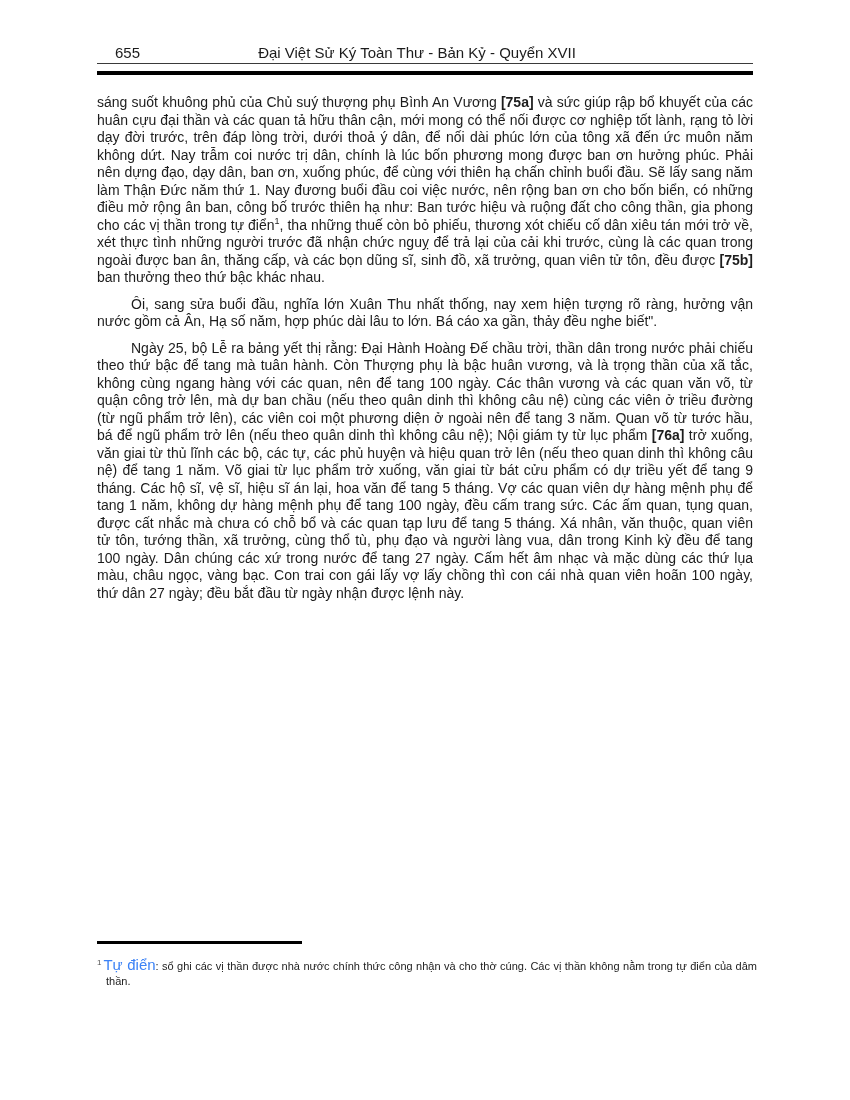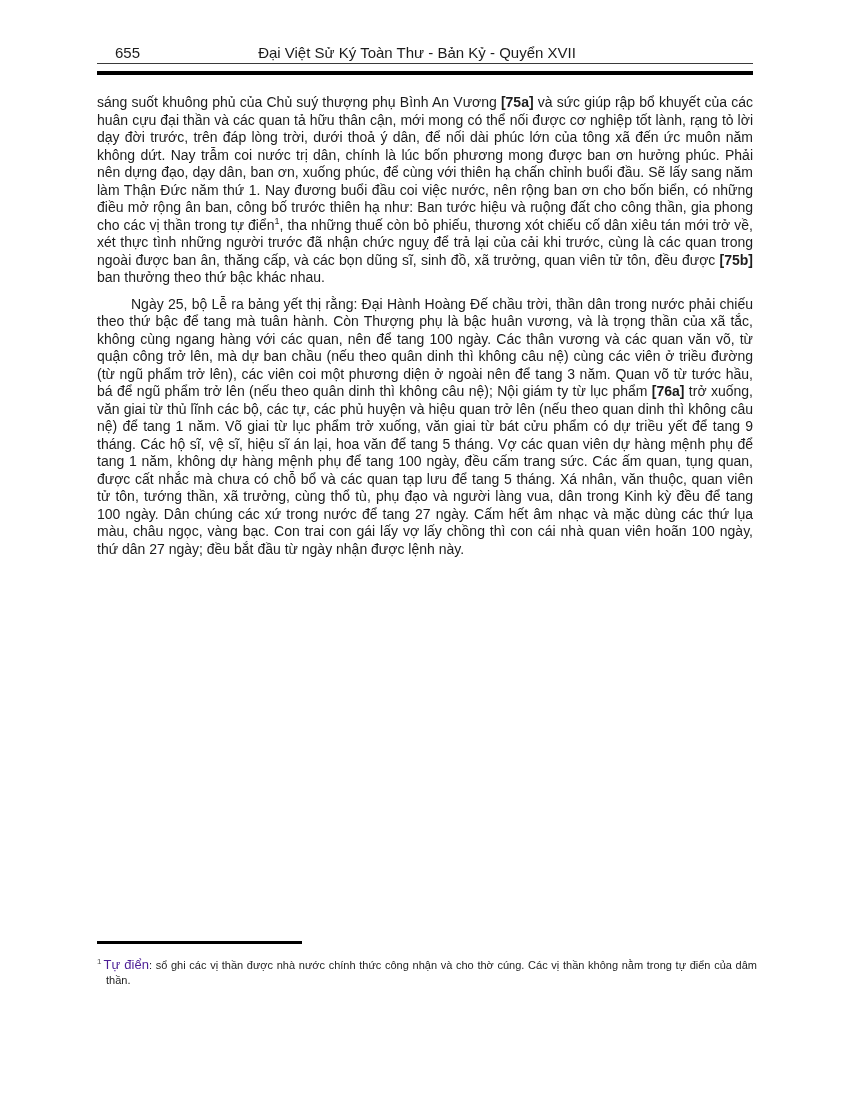--- a/index.html
+++ b/index.html
@@ -94,38 +94,39 @@
     text-align: justify;
   }
   .fn-marker {
     font-size: 8px;
     line-height: 0;
     vertical-align: super;
     color: #555555;
     margin-right: 2px;
   }
   .fn-term {
-    color: #4c1d95;
-    font-size: 13px;
+    color: #3b82f6;
+    font-size: 15px;
   }
 </style>
 </head>
 <body>
 
 <div class="page">
 
   <div class="runhead">
     <span class="pagenum">655</span>
     <span class="title">Đại Việt Sử Ký Toàn Thư - Bản Kỷ - Quyển XVII</span>
   </div>
 
   <div class="head-rule"></div>
 
   <div class="bodytext" id="bodytext">
       <p class=""><span>sáng suốt khuông phủ của Chủ suý thượng phụ Bình An Vương </span><b>[75a]</b><span> và sức giúp rập bổ khuyết của các huân cựu đại thần và các quan tả hữu thân cận, mới mong có thể nối được cơ nghiệp tốt lành, rạng tỏ lời dạy đời trước, trên đáp lòng trời, dưới thoả ý dân, để nối dài phúc lớn của tông xã đến ức muôn năm không dứt. Nay trẫm coi nước trị dân, chính là lúc bốn phương mong được ban ơn hưởng phúc. Phải nên dựng đạo, dạy dân, ban ơn, xuống phúc, để cùng với thiên hạ chấn chỉnh buổi đầu. Sẽ lấy sang năm làm Thận Đức năm thứ 1. Nay đương buổi đầu coi việc nước, nên rộng ban ơn cho bốn biển, có những điều mở rộng ân ban, công bố trước thiên hạ như: Ban tước hiệu và ruộng đất cho công thần, gia phong cho các vị thần trong tự điển</span><sup>1</sup><span>, tha những thuế còn bỏ phiếu, thương xót chiếu cố dân xiêu tán mới trở về, xét thực tình những người trước đã nhận chức nguỵ để trả lại của cải khi trước, cùng là các quan trong ngoài được ban ân, thăng cấp, và các bọn dũng sĩ, sinh đồ, xã trưởng, quan viên tử tôn, đều được </span><b>[75b]</b><span> ban thưởng theo thứ bậc khác nhau.</span></p>
+      <p class="indent"><span>Ôi, sang sửa buổi đầu, nghĩa lớn Xuân Thu nhất thống, nay xem hiện tượng rõ ràng, hưởng vận nước gồm cả Ân, Hạ số năm, hợp phúc dài lâu to lớn. Bá cáo xa gần, thảy đều nghe biết".</span></p>
       <p class="indent"><span>Ngày 25, bộ Lễ ra bảng yết thị rằng: Đại Hành Hoàng Đế chầu trời, thần dân trong nước phải chiếu theo thứ bậc để tang mà tuân hành. Còn Thượng phụ là bậc huân vương, và là trọng thần của xã tắc, không cùng ngang hàng với các quan, nên để tang 100 ngày. Các thân vương và các quan văn võ, từ quận công trở lên, mà dự ban chầu (nếu theo quân dinh thì không câu nệ) cùng các viên ở triều đường (từ ngũ phẩm trở lên), các viên coi một phương diện ở ngoài nên để tang 3 năm. Quan võ từ tước hầu, bá để ngũ phẩm trở lên (nếu theo quân dinh thì không câu nệ); Nội giám ty từ lục phẩm </span><b>[76a]</b><span> trở xuống, văn giai từ thủ lĩnh các bộ, các tự, các phủ huyện và hiệu quan trở lên (nếu theo quan dinh thì không câu nệ) để tang 1 năm. Võ giai từ lục phẩm trở xuống, văn giai từ bát cửu phẩm có dự triều yết để tang 9 tháng. Các hộ sĩ, vệ sĩ, hiệu sĩ án lại, hoa văn để tang 5 tháng. Vợ các quan viên dự hàng mệnh phụ để tang 1 năm, không dự hàng mệnh phụ để tang 100 ngày, đều cấm trang sức. Các ấm quan, tụng quan, được cất nhắc mà chưa có chỗ bổ và các quan tạp lưu để tang 5 tháng. Xá nhân, văn thuộc, quan viên tử tôn, tướng thần, xã trưởng, cùng thổ tù, phụ đạo và người làng vua, dân trong Kinh kỳ đều để tang 100 ngày. Dân chúng các xứ trong nước để tang 27 ngày. Cấm hết âm nhạc và mặc dùng các thứ lụa màu, châu ngọc, vàng bạc. Con trai con gái lấy vợ lấy chồng thì con cái nhà quan viên hoãn 100 ngày, thứ dân 27 ngày; đều bắt đầu từ ngày nhận được lệnh này.</span></p>
     </div>
 
   <div class="footnote-area">
     <div class="fn-rule"></div>
     <p class="fn-para"><sup class="fn-marker">1</sup><span class="fn-term">Tự điển</span><span>: sổ ghi các vị thần được nhà nước chính thức công nhận và cho thờ cúng. Các vị thần không nằm trong tự điển của dâm thần.</span></p>
   </div>
 
 </div>
 

